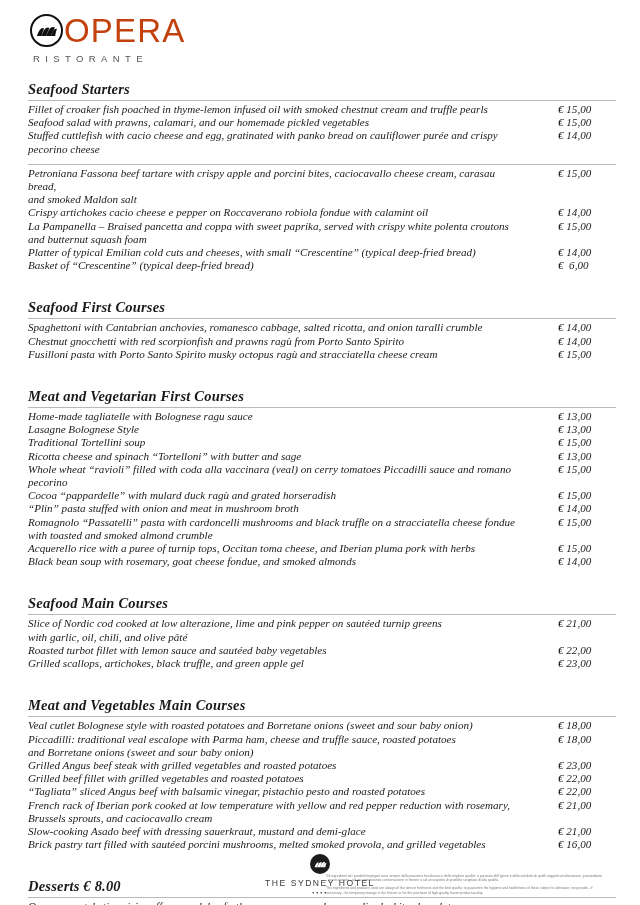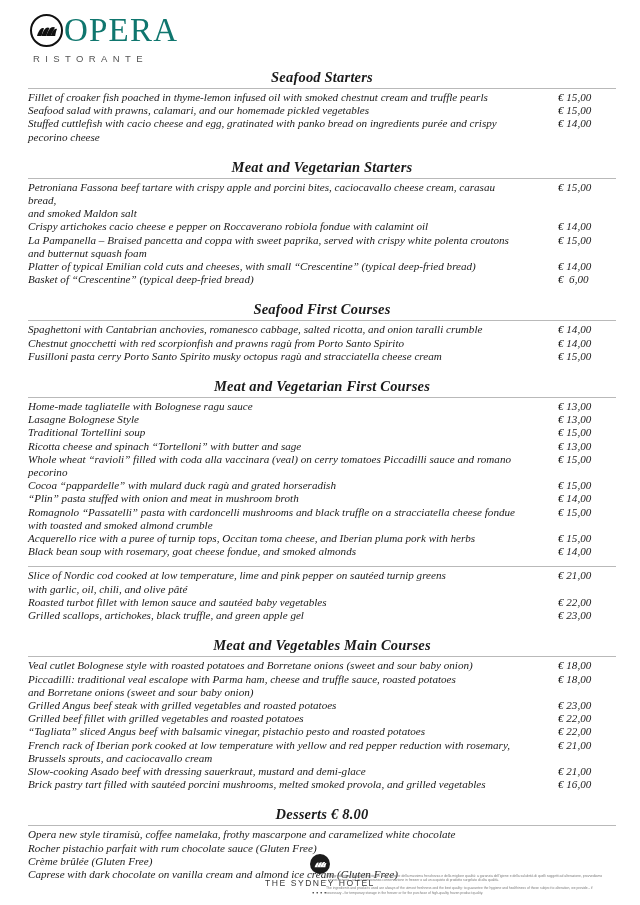--- a/index.html
+++ b/index.html
@@ -27,47 +27,46 @@
   .logo-mark{
     width:33px;height:33px;
     border:2.2px solid #111;
     border-radius:50%;
     display:flex;align-items:center;justify-content:center;
     box-sizing:border-box;
     margin-right:1px;
   }
   .logo-mark svg{display:block;}
   .brand-word{
-    font-family:Liberation Serif, serif;
+    font-family:Liberation Sans, sans-serif;
     font-size:33px;
     letter-spacing:1.2px;
-    color:#0f766e;
+    color:#c2410c;
     line-height:33px;
     font-weight:400;
   }
   .brand-sub{
     font-family:"Liberation Sans",sans-serif;
     font-size:9.5px;
     letter-spacing:5.4px;
     color:#555;
     margin:6px 0 0 3px;
   }
 
   
   .menu{
     padding:0 24px 0 28px;
   }
   .section{margin:0;}
   .section-head{
-    text-align:center;
     font-size:14.5px;
     font-weight:bold;
     font-style:italic;
     letter-spacing:.2px;
-    margin:7px 0 2px 0;
+    margin:19px 0 2px 0;
     font-family:"Liberation Serif",serif;
   }
   .rule{
     border-top:1px solid #b9b9b9;
     height:0;
     margin:0 0 2px 0;
   }
   .items{margin:0;padding:0;list-style:none;}
   .item{
     display:flex;
@@ -170,28 +169,27 @@
         <ul class="items">
           <li class="item">
             <span class="item-name">Fillet of croaker fish poached in thyme-lemon infused oil with smoked chestnut cream and truffle pearls</span>
             <span class="item-price">€ 15,00</span>
           </li>
           <li class="item">
             <span class="item-name">Seafood salad with prawns, calamari, and our homemade pickled vegetables</span>
             <span class="item-price">€ 15,00</span>
           </li>
           <li class="item">
-            <span class="item-name">Stuffed cuttlefish with cacio cheese and egg, gratinated with panko bread on ingredients purée and crispy pecorino cheese</span>
-            <span class="item-price">€ 14,00</span>
-          </li>
-        </ul>
-      </div>
-      <div class="sec-gap"></div>
-      <div class="section">
-        <div class="section-head">Meat and Vegetarian Starters</div>
+            <span class="item-name">Stuffed cuttlefish with cacio cheese and egg, gratinated with panko bread on cauliflower purée and crispy pecorino cheese</span>
+            <span class="item-price">€ 14,00</span>
+          </li>
+        </ul>
+      </div>
+      <div class="sec-gap"></div>
+      <div class="section">
         <div class="rule"></div>
         <ul class="items">
           <li class="item">
             <span class="item-name">Petroniana Fassona beef tartare with crispy apple and porcini bites, caciocavallo cheese cream, carasau bread,
 and smoked Maldon salt</span>
             <span class="item-price">€ 15,00</span>
           </li>
           <li class="item">
             <span class="item-name">Crispy artichokes cacio cheese e pepper on Roccaverano robiola fondue with calamint oil</span>
             <span class="item-price">€ 14,00</span>
@@ -218,21 +216,21 @@
         <ul class="items">
           <li class="item">
             <span class="item-name">Spaghettoni with Cantabrian anchovies, romanesco cabbage, salted ricotta, and onion taralli crumble</span>
             <span class="item-price">€ 14,00</span>
           </li>
           <li class="item">
             <span class="item-name">Chestnut gnocchetti with red scorpionfish and prawns ragù from Porto Santo Spirito</span>
             <span class="item-price">€ 14,00</span>
           </li>
           <li class="item">
-            <span class="item-name">Fusilloni pasta cerry Porto Santo Spirito musky octopus ragù and stracciatella cheese cream</span>
+            <span class="item-name">Fusilloni pasta with Porto Santo Spirito musky octopus ragù and stracciatella cheese cream</span>
             <span class="item-price">€ 15,00</span>
           </li>
         </ul>
       </div>
       <div class="sec-gap"></div>
       <div class="section">
         <div class="section-head">Meat and Vegetarian First Courses</div>
         <div class="rule"></div>
         <ul class="items">
           <li class="item">
@@ -273,24 +271,25 @@
             <span class="item-price">€ 15,00</span>
           </li>
           <li class="item">
             <span class="item-name">Black bean soup with rosemary, goat cheese fondue, and smoked almonds</span>
             <span class="item-price">€ 14,00</span>
           </li>
         </ul>
       </div>
       <div class="sec-gap"></div>
       <div class="section">
-        <div class="rule"></div>
-        <ul class="items">
-          <li class="item">
-            <span class="item-name">Slice of Nordic cod cooked at low temperature, lime and pink pepper on sautéed turnip greens
+        <div class="section-head">Seafood Main Courses</div>
+        <div class="rule"></div>
+        <ul class="items">
+          <li class="item">
+            <span class="item-name">Slice of Nordic cod cooked at low alterazione, lime and pink pepper on sautéed turnip greens
 with garlic, oil, chili, and olive pâté</span>
             <span class="item-price">€ 21,00</span>
           </li>
           <li class="item">
             <span class="item-name">Roasted turbot fillet with lemon sauce and sautéed baby vegetables</span>
             <span class="item-price">€ 22,00</span>
           </li>
           <li class="item">
             <span class="item-name">Grilled scallops, artichokes, black truffle, and green apple gel</span>
             <span class="item-price">€ 23,00</span>

